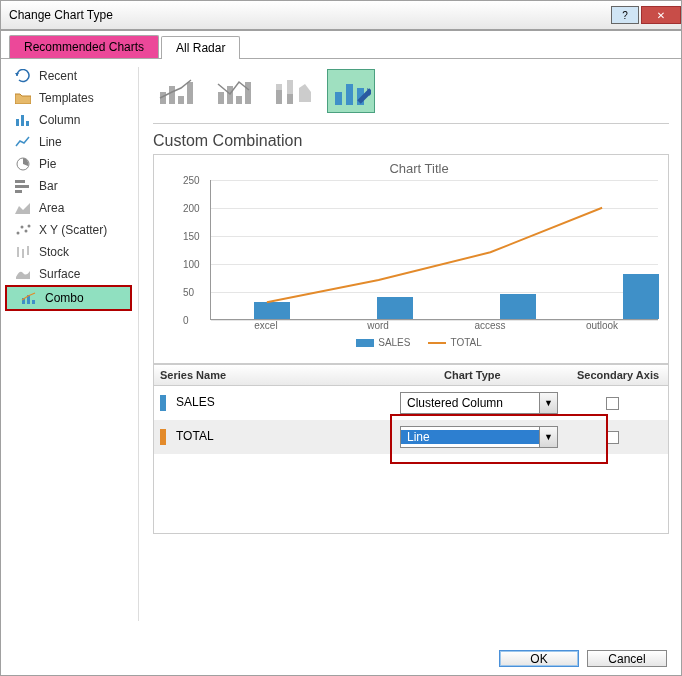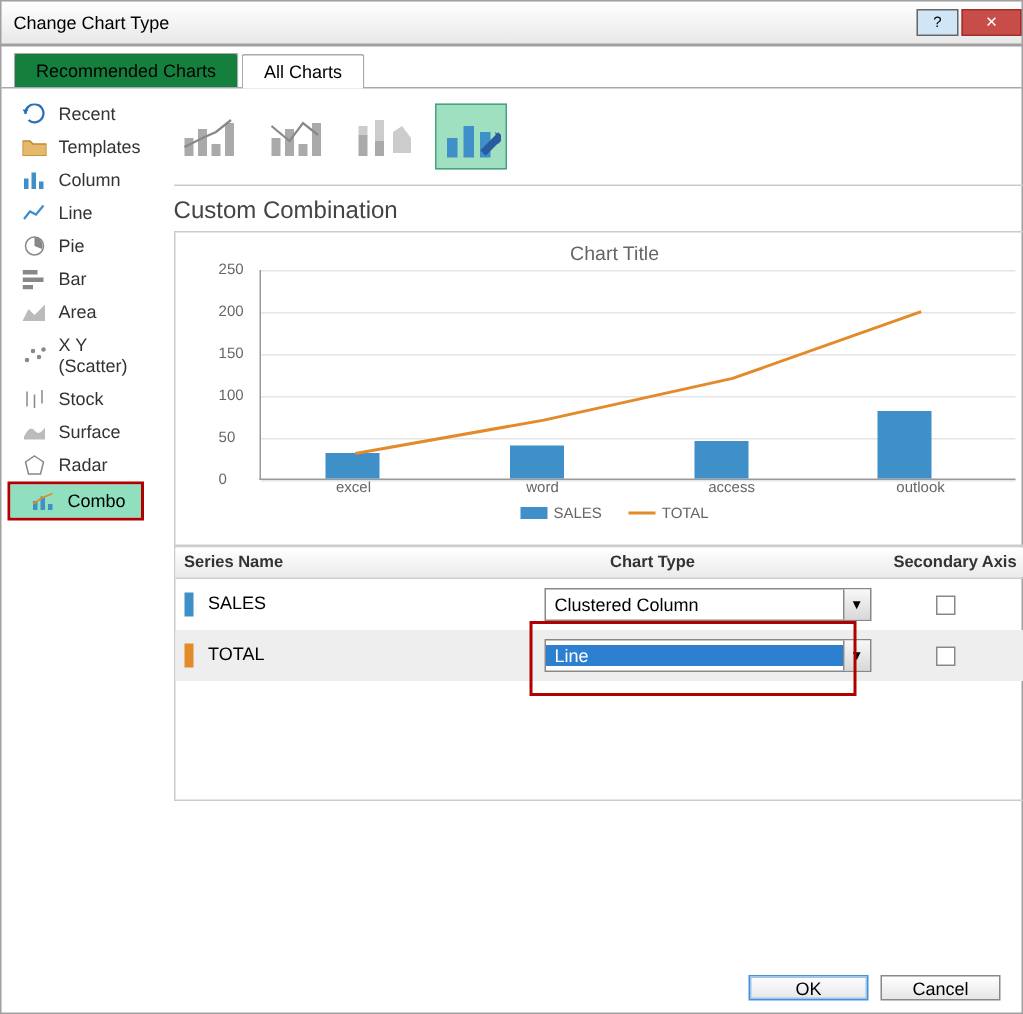--- a/index.html
+++ b/index.html
@@ -4,21 +4,21 @@
 <style>
   * { box-sizing: border-box; font-family: "Segoe UI", Tahoma, sans-serif; }
   body { margin: 0; background: #f0f0f0; width: 682px; height: 676px; overflow: hidden; }
   .title-bar { height: 30px; background: linear-gradient(#fff,#e8e8e8); border: 1px solid #a0a0a0; display:flex; align-items:center; justify-content:space-between; padding: 0 0 0 8px; font-size: 12px; }
   .win-buttons { display:flex; gap:2px; }
   .win-btn { width:28px; height:18px; border:1px solid #666; background:#eaeaea; display:flex;align-items:center;justify-content:center;font-size:10px;}
   .win-btn.close { background:#c84d48; color:#fff; width:40px; border-color:#a03030;}
   .win-btn.help { background:#d0e5f5; }
   .dialog { position:absolute; top:30px; left:0; width:682px; height:646px; background:#fff; border:1px solid #a0a0a0; }
   .tab-strip { height:28px; display:flex; align-items:flex-end; padding-left:8px; border-bottom:1px solid #aaa; gap:2px;}
-  .tab { padding:4px 14px; font-size:12px; border:1px solid #aaa; border-bottom:none; background:#15803d; border-radius:2px 2px 0 0;}
+  .tab { padding:4px 14px; font-size:12px; border:1px solid #aaa; border-bottom:none; background:#ec4899; border-radius:2px 2px 0 0;}
   .tab.active { background:#fff; position:relative; top:1px; }
   .content { display:flex; height:570px; }
   .cat-list { width:135px; padding:6px 0; }
   .cat-item { display:flex; align-items:center; gap:8px; padding:4px 6px 4px 14px; font-size:12px; color:#333; cursor:default;}
   .cat-item.selected { background:#90e0c0; color:#000;}
   .cat-highlight { border:2px solid #b00000; margin:0 4px; }
   .cat-icon { width:16px; height:14px; display:flex; align-items:center; justify-content:center;}
   .vr { width:1px; background:#ddd; margin:8px 2px; }
   .main { flex:1; padding:6px 12px 2px 12px; display:flex; flex-direction:column; }
   .subtype-row { display:flex; gap:10px; padding:4px 0 10px 0; border-bottom:1px solid #ccc;}
@@ -40,21 +40,21 @@
   .instr { font-size:11px; color:#333; margin:8px 0 2px 0;}
   .series-table { border:1px solid #ccc; height:170px; }
   .series-header { display:flex; background:linear-gradient(#fff,#eaeaea); font-size:11px; font-weight:bold; color:#333; border-bottom:1px solid #ccc;gap:44px;}
   .series-header > div { padding:4px 6px;}
   .col-name { width:240px;}
   .col-type { flex:1;}
   .col-axis { width:100px; text-align:center;}
   .series-row { display:flex; align-items:center; font-size:12px; padding:6px 6px; }
   .series-row.alt { background:#eeeeee;}
   .swatch { display:inline-block; width:6px; height:16px; margin-right:10px; vertical-align:middle;}
-  .combo-sel { width:218px; height:22px; border:1px solid #888; display:flex; align-items:center; font-size:12px; background:#fff;justify-content:center;}
+  .combo-sel { width:158px; height:22px; border:1px solid #888; display:flex; align-items:center; font-size:12px; background:#fff;justify-content:center;}
   .combo-sel .val { flex:1; padding:0 6px;}
   .combo-sel.hl .val { background:#2d7fd0; color:#fff;}
   .combo-btn { width:18px; height:20px; border-left:1px solid #888; background:linear-gradient(#f8f8f8,#d8d8d8); display:flex;align-items:center;justify-content:center; font-size:9px;}
   .checkbox { width:13px; height:13px; border:1px solid #888; background:#fff; margin:auto;}
   .red-box { border:2px solid #b00000; }
   .footer { position:absolute; bottom:8px; right:14px; display:flex; gap:8px;}
   .btn { width:80px; height:17px; font-size:12px; border:1px solid #888; background:linear-gradient(#fff,#e6e6e6); }
   .btn.def { border:1px solid #4a90d9; box-shadow:0 0 0 1px #9cc6ec inset;}
 </style>
 </head>
@@ -65,21 +65,21 @@
   <div class="win-buttons">
     <div class="win-btn help">?</div>
     <div class="win-btn close">✕</div>
   </div>
 </div>
 
 <div class="dialog">
 
   <div class="tab-strip">
     <div class="tab">Recommended Charts</div>
-    <div class="tab active">All Charts</div>
+    <div class="tab active">All Radar</div>
   </div>
 
   <div class="content">
     <div class="cat-list">
       <div class="cat-item">
           <span class="cat-icon">
             <svg width="16" height="14">
               <path d="M2 7 A6 6 0 1 1 4 11" fill="none" stroke="#2a6fb0" stroke-width="1.5"></path>
               <path d="M2 7 l-2 -3 l4 0 z" fill="#2a6fb0"></path>
             </svg>
@@ -160,28 +160,20 @@
           </span>
           <span>Stock</span>
         </div>
       <div class="cat-item">
           <span class="cat-icon">
             <svg width="16" height="14">
               <path d="M1 10 Q5 2 8 6 Q11 10 15 4 L15 12 L1 12 z" fill="#bbb"></path>
             </svg>
           </span>
           <span>Surface</span>
-        </div>
-      <div class="cat-item">
-          <span class="cat-icon">
-            <svg width="14" height="14">
-              <polygon points="7,1 13,5 11,13 3,13 1,5" fill="none" stroke="#888"></polygon>
-            </svg>
-          </span>
-          <span>Radar</span>
         </div>
       <div class="cat-highlight">
         <div class="cat-item selected">
             <span class="cat-icon">
               <svg width="16" height="14">
                 <rect x="1" y="7" width="3" height="6" fill="#3f90c8"></rect>
                 <rect x="6" y="4" width="3" height="9" fill="#3f90c8"></rect>
                 <rect x="11" y="9" width="3" height="4" fill="#3f90c8"></rect>
                 <polyline points="1,9 7,5 14,2" fill="none" stroke="#e38a2a" stroke-width="1.2"></polyline>
               </svg>

